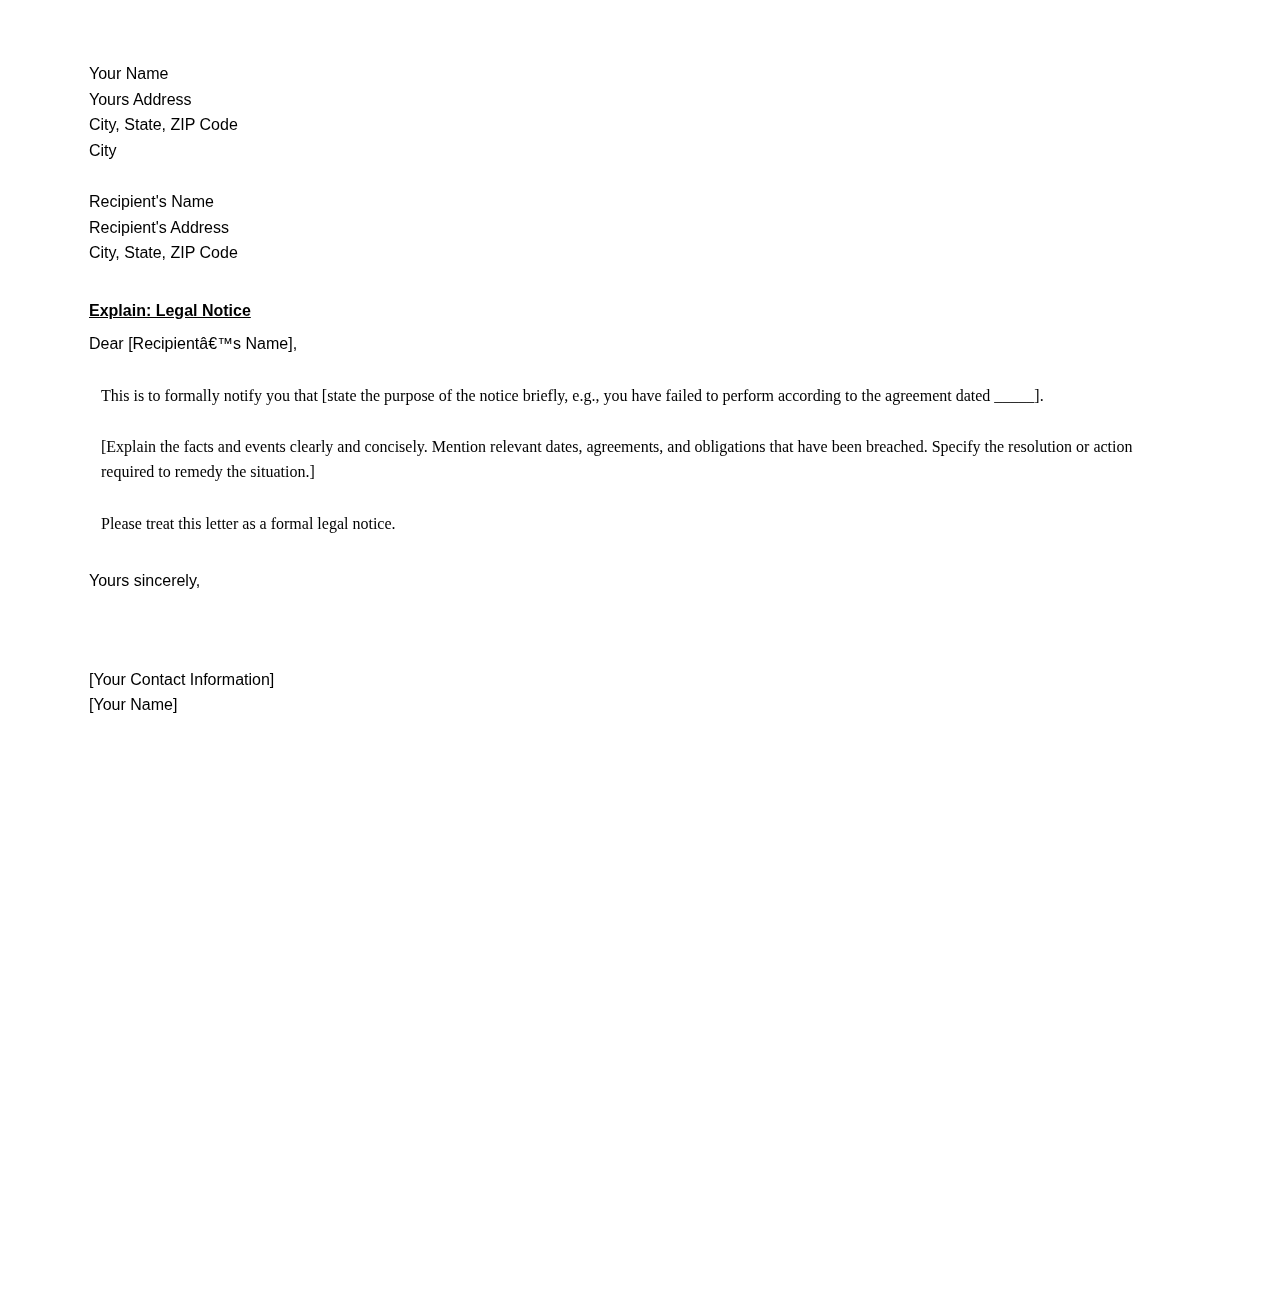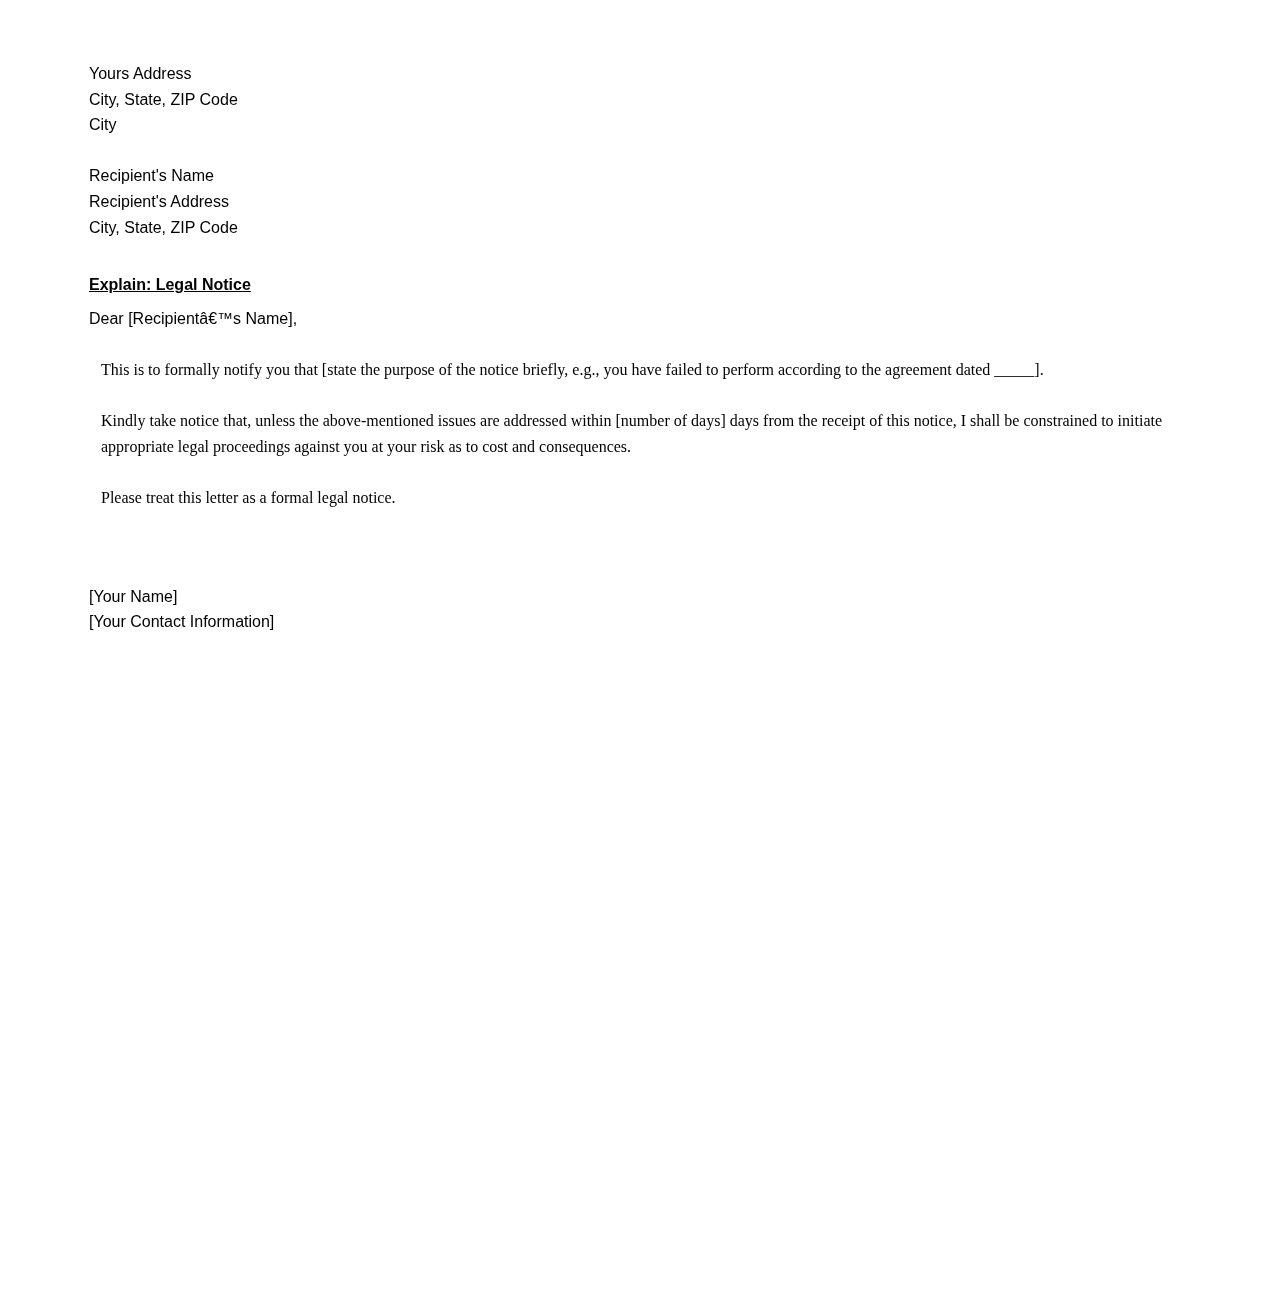--- a/index.html
+++ b/index.html
@@ -39,40 +39,42 @@
     }
     .closing { margin-top: 32px; }
     .sig { margin-top: 73px; }
   </style>
 </head>
 <body>
 
 <div class="page">
 
   <div class="block">
+    <span class="line">Your Name</span>
     <span class="line">Yours Address</span>
     <span class="line">City, State, ZIP Code</span>
     <span class="line">City</span>
   </div>
 
   <div class="gap-25"></div>
 
   <div class="block">
     <span class="line">Recipient's Name</span>
     <span class="line">Recipient's Address</span>
     <span class="line">City, State, ZIP Code</span>
   </div>
 
   <div class="subject">Explain: Legal Notice</div>
 
   <div class="salutation">Dear [Recipientâ€™s Name],</div>
 
   <p class="para">This is to formally notify you that [state the purpose of the notice briefly, e.g., you have failed to perform according to the agreement dated _____].</p>
-  <p class="para">Kindly take notice that, unless the above-mentioned issues are addressed within [number of days] days from the receipt of this notice, I shall be constrained to initiate appropriate legal proceedings against you at your risk as to cost and consequences.</p>
+  <p class="para">[Explain the facts and events clearly and concisely. Mention relevant dates, agreements, and obligations that have been breached. Specify the resolution or action required to remedy the situation.]</p>
   <p class="para">Please treat this letter as a formal legal notice.</p>
 
+  <div class="closing">Yours sincerely,</div>
 
   <div class="block sig">
+    <span class="line">[Your Contact Information]</span>
     <span class="line">[Your Name]</span>
-    <span class="line">[Your Contact Information]</span>
   </div>
 
 </div>
 
 </body></html>

